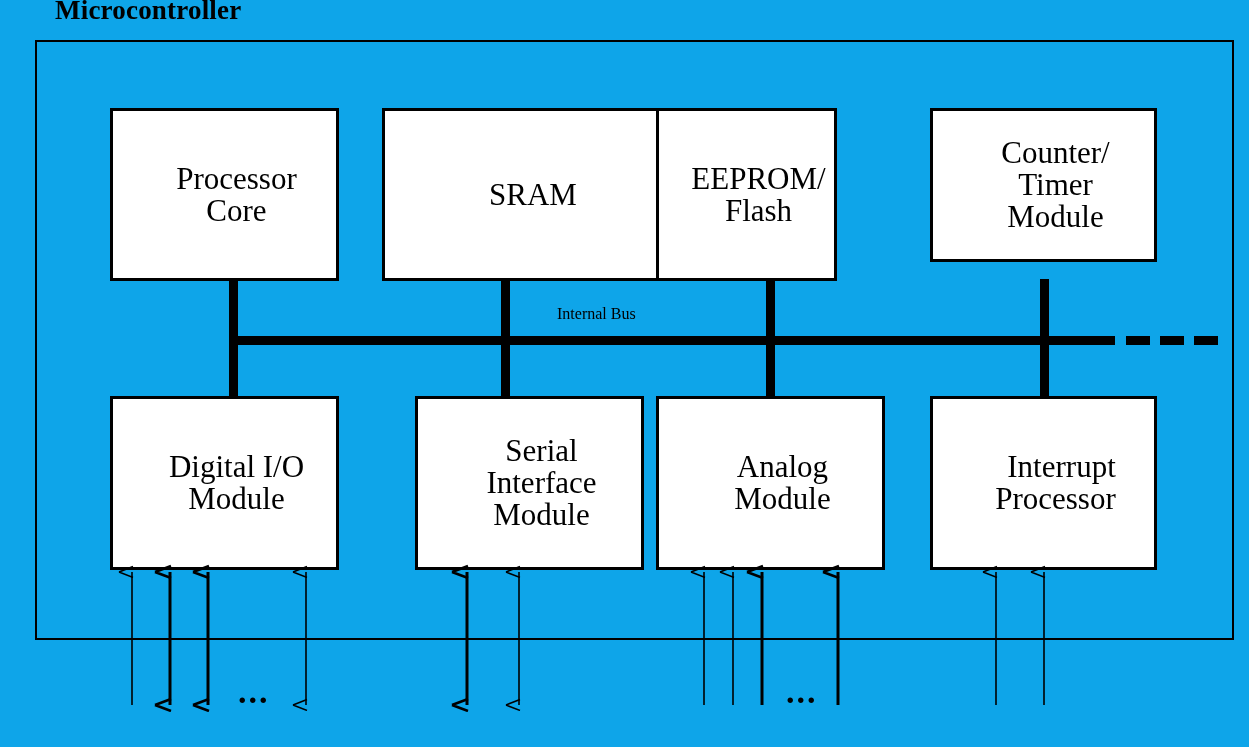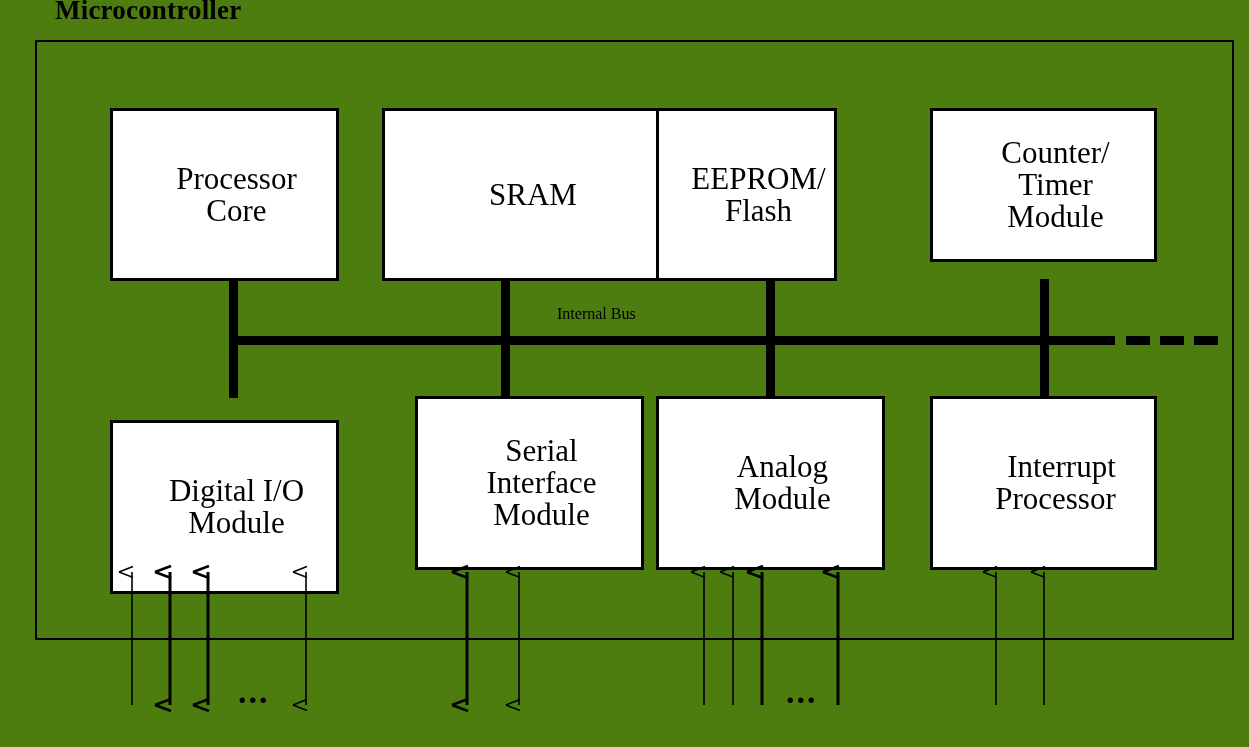--- a/index.html
+++ b/index.html
@@ -1,17 +1,17 @@
 <!DOCTYPE html>
 <html><head>
 <meta charset="utf-8">
 <style>
   html,body{margin:0;padding:0;background:#ffffff;}
   body{width:1249px;height:747px;overflow:hidden;font-family:"Liberation Serif","DejaVu Serif",serif;}
-  #stage{position:relative;width:1249px;height:747px;background:#4d7c0f;}
+  #stage{position:relative;width:1249px;height:747px;background:#0ea5e9;}
   #title{
     position:absolute;left:55px;top:-5px;
     font-weight:bold;font-size:27px;color:#000;
     letter-spacing:.2px;white-space:nowrap;
   }
   #chip-frame{
     position:absolute;left:35px;top:40px;width:1199px;height:600px;
     border:2px solid #000;box-sizing:border-box;background:transparent;
   }
   .mod-box{
@@ -80,21 +80,21 @@
 
   <div class="bus-dash" style="left:1126px;top:336px;width:24px;"></div>
   <div class="bus-dash" style="left:1160px;top:336px;width:24px;"></div>
   <div class="bus-dash" style="left:1194px;top:336px;width:24px;"></div>
 
   <div class="stub" style="left:229px;top:336px;height:62px;"></div>
   <div class="stub" style="left:501px;top:336px;height:62px;"></div>
   <div class="stub" style="left:766px;top:336px;height:62px;"></div>
   <div class="stub" style="left:1040px;top:336px;height:62px;"></div>
 
-  <div class="mod-box" style="left:110px;top:396px;width:229px;height:174px;margin-top:24px;">
+  <div class="mod-box" style="left:110px;top:396px;width:229px;height:174px;">
     <span class="mod-label">
       <span>Digital I/O</span><br>
       <span>Module</span>
     </span>
   </div>
 
   <div class="mod-box" style="left:383px;top:396px;width:229px;height:174px;margin-left:32px;">
     <span class="mod-label">
       <span>Serial</span><br>
       <span>Interface</span><br>

